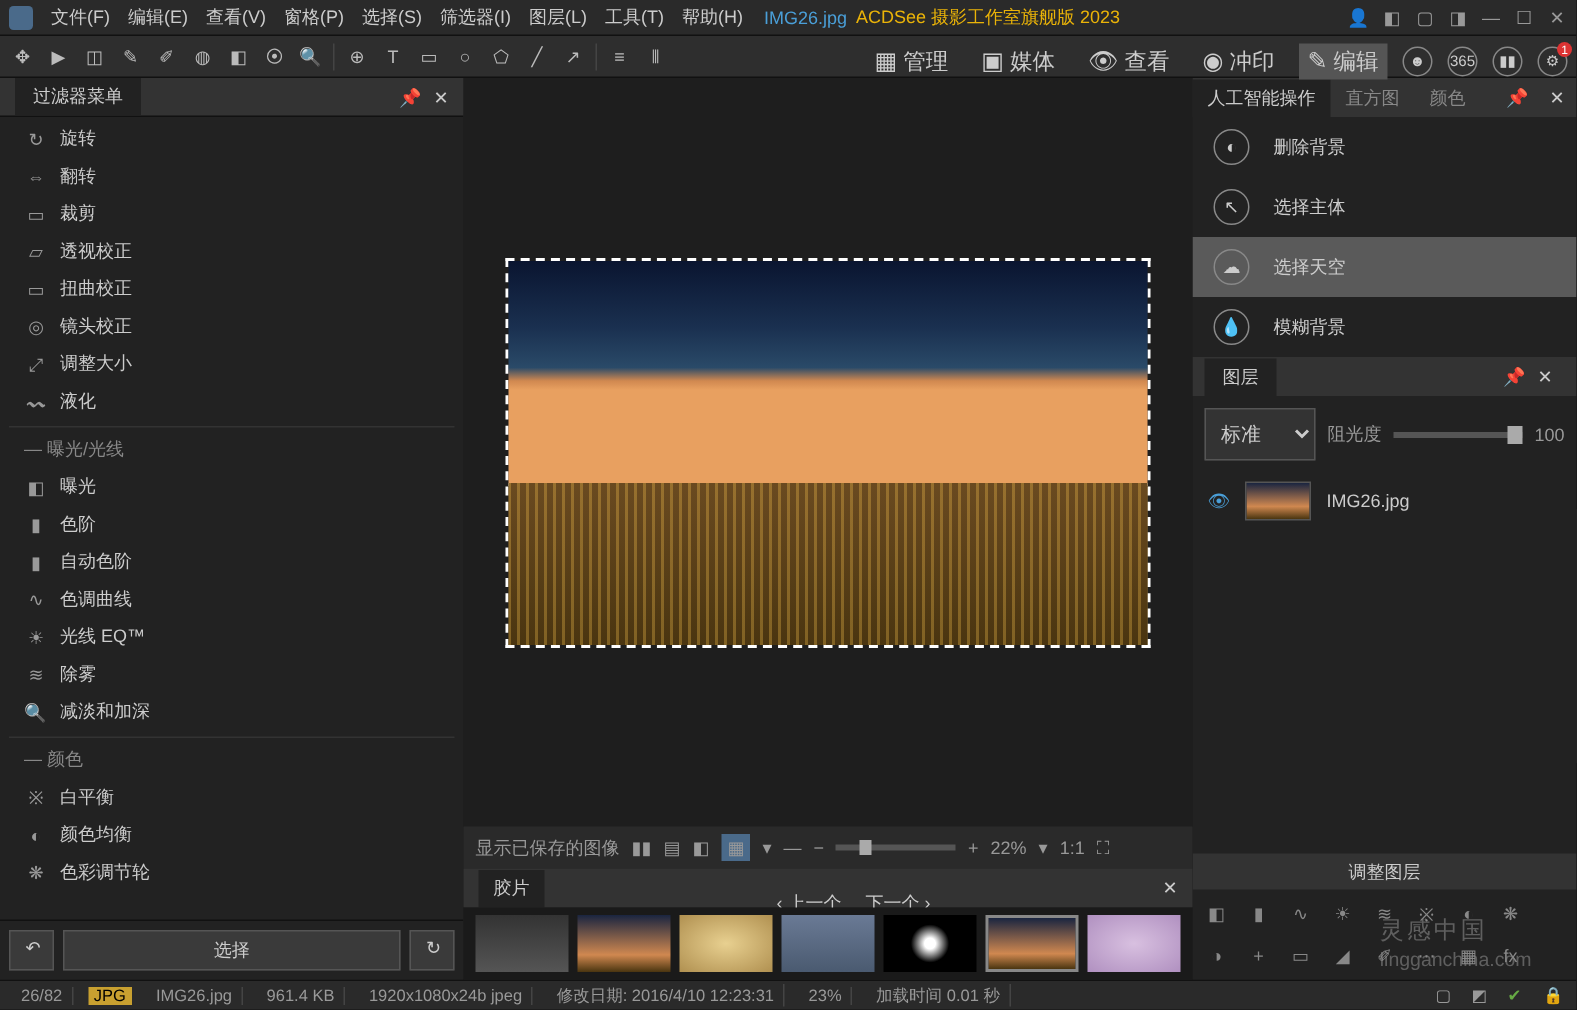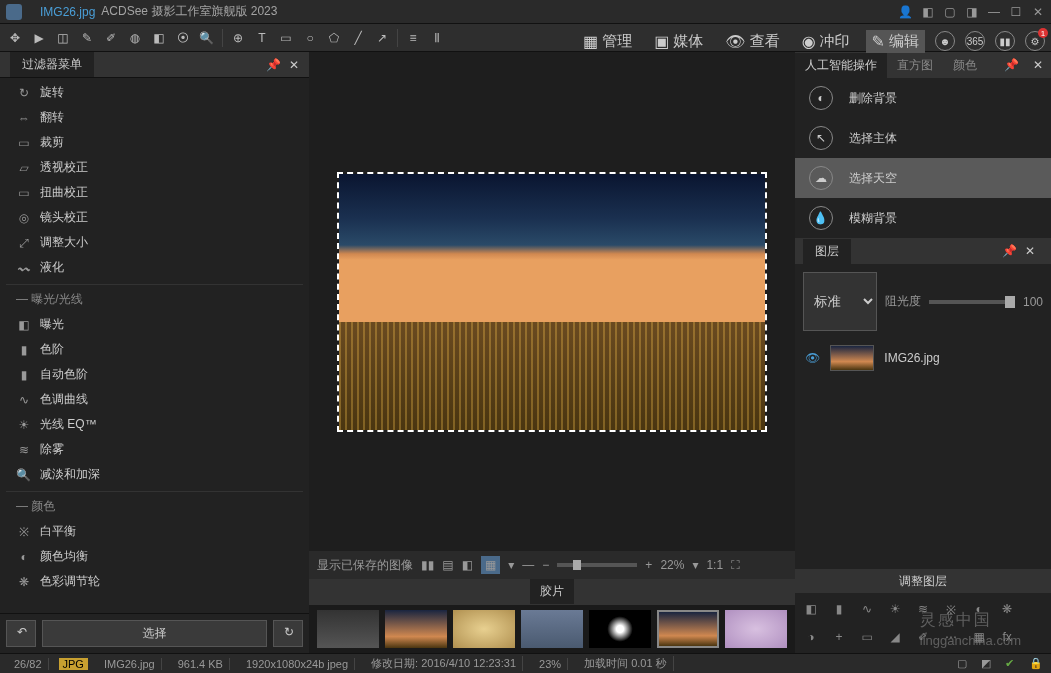--- a/index.html
+++ b/index.html
@@ -2,21 +2,21 @@
 <html><head>
 <meta charset="utf-8">
 <style>
 * { margin: 0; padding: 0; box-sizing: border-box; font-family: "Microsoft YaHei", Arial, sans-serif; }
 body { background: #1a1a1a; color: #ccc; font-size: 12px; width: 1051px; height: 673px; overflow: hidden; user-select: none; }
 .titlebar { height: 24px; background: #2a2a2a; display: flex; align-items: center; padding: 0 6px; border-bottom: 1px solid #111; }
 .titlebar .logo { width: 16px; height: 16px; background: #4a6a8a; border-radius: 3px; margin-right: 8px; }
 .titlebar .menus { display: flex; gap: 4px; }
 .titlebar .menus span { padding: 2px 4px; cursor: pointer; }
 .titlebar .file-label { color: #4a9fd8; margin-left: 10px; }
-.titlebar .app-title { color: #a3a3a3; margin-left: 6px; }
+.titlebar .app-title { color: #eab308; margin-left: 6px; }
 .titlebar .spacer { flex: 1; }
 .titlebar .win-ctrl { display: flex; gap: 8px; }
 .titlebar .win-ctrl span { width: 14px; height: 14px; display: flex; align-items: center; justify-content: center; cursor: pointer; color: #999; }
 
 .toolbar { height: 28px; background: #2e2e2e; display: flex; align-items: center; padding: 0 6px; border-bottom: 1px solid #111; gap: 6px; }
 .toolbar .tool-ico { width: 18px; height: 18px; color: #bbb; display: flex; align-items: center; justify-content: center; cursor: pointer; }
 .toolbar .divider { width: 1px; height: 18px; background: #444; }
 
 .mode-bar { position: absolute; right: 6px; top: 28px; height: 26px; display: flex; align-items: center; gap: 10px; }
 .mode-bar .mode { display: flex; align-items: center; gap: 4px; color: #ccc; cursor: pointer; font-size: 15px; padding: 2px 6px; }
@@ -45,21 +45,21 @@
 
 .center { flex: 1; background: #1e1e1e; display: flex; flex-direction: column; position: relative; }
 .canvas-area { flex: 1; display: flex; align-items: center; justify-content: center; position: relative; }
 .canvas-img { width: 430px; height: 260px; position: relative; border: 2px dashed #fff; }
 .sky { position: absolute; top: 0; left: 0; right: 0; height: 58%; background: linear-gradient(to bottom, #0a1530 0%, #1a3050 30%, #2a4a68 48%, #d08850 54%, #e8a060 58%); }
 .sel-line { position: absolute; top: 58%; left: 0; right: 0; height: 2px; border-top: 2px dashed #fff; }
 .city { position: absolute; bottom: 0; left: 0; right: 0; height: 42%; background: linear-gradient(to top, #3a2a10 0%, #5a3a15 30%, #7a5020 50%, #6a4520 100%); background-image: repeating-linear-gradient(90deg, rgba(255,200,80,0.3) 0px, rgba(255,200,80,0.3) 2px, transparent 2px, transparent 6px), linear-gradient(to top, #4a3510, #6a4a20); }
 .canvas-ctrl { height: 28px; background: #2a2a2a; display: flex; align-items: center; padding: 0 8px; gap: 8px; color: #999; }
 .canvas-ctrl .zoom-slider { width: 80px; height: 4px; background: #555; position: relative; }
 .canvas-ctrl .zoom-slider::after { content: ""; position: absolute; left: 20%; top: -3px; width: 8px; height: 10px; background: #aaa; }
-.thumbs-hdr { height: 26px; background: #333; display: flex; align-items: center; padding: 0 10px; flex-direction: column; }
+.thumbs-hdr { height: 26px; background: #333; display: flex; align-items: center; padding: 0 10px; }
 .thumbs-hdr .nav { margin: 0 auto; display: flex; gap: 16px; }
 .thumbs-hdr .nav span { cursor: pointer; margin-top: 20px; }
 .thumbs { height: 48px; background: #1a1a1a; display: flex; align-items: center; padding: 4px 8px; gap: 6px; }
 .thumb { width: 62px; height: 38px; background: #444; cursor: pointer; }
 .thumb.sel { border: 2px solid #888; }
 .thumb.t1 { background: linear-gradient(#333, #555); }
 .thumb.t2 { background: linear-gradient(#1a2540, #d08850 70%, #4a3510); }
 .thumb.t3 { background: radial-gradient(#e8d090, #b09050); }
 .thumb.t4 { background: linear-gradient(#6a7a95, #4a5a70); }
 .thumb.t5 { background: radial-gradient(circle at center, #fff 10%, #000 35%); }
@@ -73,21 +73,21 @@
 .right-panel .tabs .pin { margin-left: auto; padding: 0 6px; cursor: pointer; }
 .right-panel .tabs .close { padding: 0 8px; cursor: pointer; }
 .ai-ops { background: #222; }
 .ai-op { display: flex; align-items: center; gap: 16px; padding: 8px 14px; cursor: pointer; color: #ccc; }
 .ai-op.active { background: #5a5a5a; }
 .ai-op .ai-ico { width: 24px; height: 24px; border: 1px solid #888; border-radius: 50%; display: flex; align-items: center; justify-content: center; }
 .layer-hdr { height: 26px; background: #333; display: flex; align-items: center; padding: 0 8px; }
 .layer-hdr .lt { background: #222; padding: 4px 12px; }
 .layer-hdr .pin { margin-left: auto; cursor: pointer; }
 .layer-ctrl { padding: 8px; display: flex; align-items: center; gap: 8px; color: #999; }
-.layer-ctrl select { background: #333; color: #ccc; border: 1px solid #555; padding: 20px 6px; width: 74px; }
+.layer-ctrl select { background: #333; color: #ccc; border: 1px solid #555; padding: 8px 6px; width: 74px; }
 .layer-ctrl .op-slider { flex: 1; height: 4px; background: #555; position: relative; }
 .layer-ctrl .op-slider::after { content: ""; position: absolute; right: 0; top: -4px; width: 10px; height: 12px; background: #aaa; }
 .layer-item { display: flex; align-items: center; gap: 10px; padding: 6px 10px; cursor: pointer; }
 .layer-item .vis { color: #4a9fd8; }
 .layer-item .lthumb { width: 44px; height: 26px; background: linear-gradient(#1a2540, #d08850 65%, #4a3510); border: 1px solid #555; }
 .adj-hdr { height: 24px; background: #333; display: flex; align-items: center; justify-content: center; margin-top: auto; }
 .adj-icons { padding: 6px; display: flex; flex-wrap: wrap; gap: 8px; position: relative; }
 .adj-icons .ai { width: 20px; height: 20px; color: #888; display: flex; align-items: center; justify-content: center; cursor: pointer; }
 .watermark { position: absolute; right: 30px; bottom: 4px; color: #888; font-size: 16px; letter-spacing: 2px; opacity: 0.6; pointer-events: none; }
 
@@ -95,20 +95,31 @@
 .statusbar .sb-item { padding: 0 6px; border-right: 1px solid #444; }
 .statusbar .jpg-tag { background: #c8a030; color: #000; padding: 0 4px; }
 .statusbar .spacer { flex: 1; }
 .statusbar .end-ico { width: 14px; height: 14px; cursor: pointer; }
 </style>
 </head>
 <body>
 
 <div class="titlebar">
   <div class="logo"></div>
+  <div class="menus">
+    <span>文件(F)</span>
+    <span>编辑(E)</span>
+    <span>查看(V)</span>
+    <span>窗格(P)</span>
+    <span>选择(S)</span>
+    <span>筛选器(I)</span>
+    <span>图层(L)</span>
+    <span>工具(T)</span>
+    <span>帮助(H)</span>
+  </div>
   <span class="file-label">IMG26.jpg</span>
   <span class="app-title">ACDSee 摄影工作室旗舰版 2023</span>
   <div class="spacer"></div>
   <div class="win-ctrl">
     <span>👤</span>
     <span>◧</span>
     <span>▢</span>
     <span>◨</span>
     <span>—</span>
     <span>☐</span>

